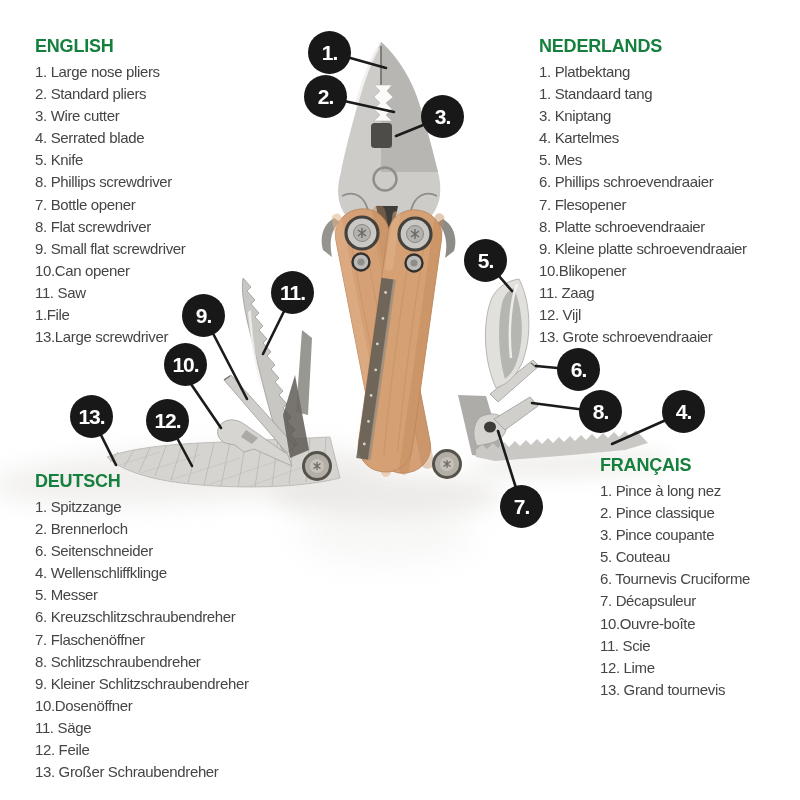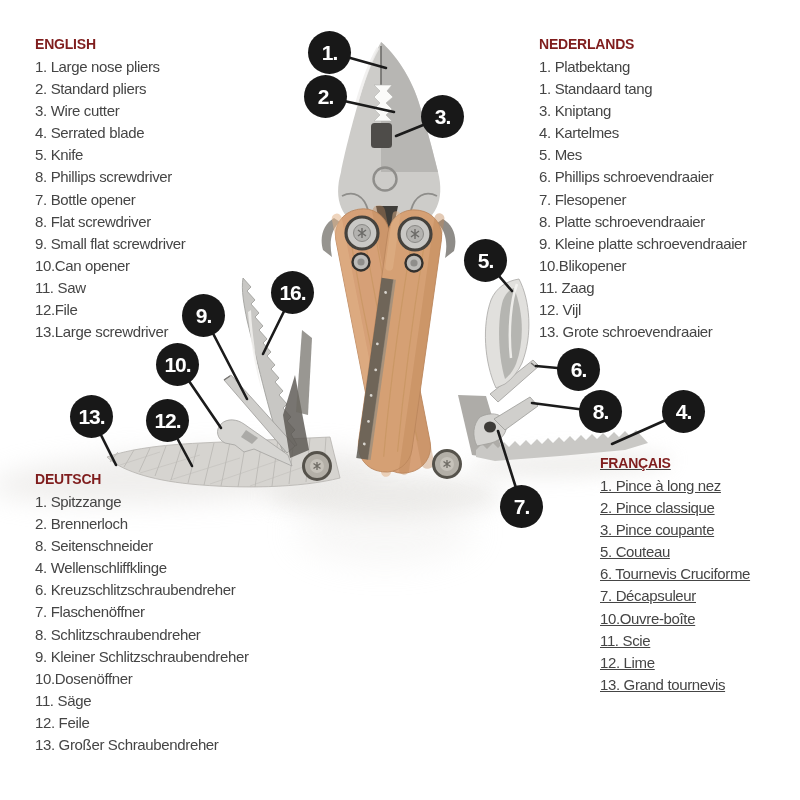--- a/index.html
+++ b/index.html
@@ -11,26 +11,26 @@
   .shadow { position:absolute; border-radius:50%; pointer-events:none; }
   .sh-file   { left:-10px; top:450px; width:400px; height:52px; background:#d7d4d0; opacity:.38; filter:blur(13px); transform:rotate(-3deg); }
   .sh-center { left:268px; top:474px; width:235px; height:42px; background:#dbd9d5; opacity:.5;  filter:blur(11px); }
   .sh-right  { left:468px; top:450px; width:205px; height:28px; background:#dedcd8; opacity:.42; filter:blur(9px);  transform:rotate(-2deg); }
   .sh-reflect{ left:295px; top:500px; width:180px; height:64px; background:#e3e1de; opacity:.25; filter:blur(16px); }
 
   .artwork { position:absolute; left:0; top:0; }
 
   
   .tool-list { position:absolute; color:#454545; font-size:15px; letter-spacing:-0.35px; }
-  .tool-list h2 { margin:0 0 4px 0; font-size:14px; font-weight:bold; color:#7f1d1d; letter-spacing:-0.2px; }
+  .tool-list h2 { margin:0 0 4px 0; font-size:18px; font-weight:bold; color:#15803d; letter-spacing:-0.2px; }
   .tool-list .list-item { line-height:22.1px; white-space:nowrap; }
   .list-english    { left:35px;  top:36px; }
   .list-nederlands { left:539px; top:36px; }
   .list-deutsch    { left:35px;  top:471px; }
-  .list-francais   { left:600px; top:455px;text-decoration:underline; }
+  .list-francais   { left:600px; top:455px; }
 
   
   .callout {
     position:absolute; width:43px; height:43px; border-radius:50%;
     background:#181818; color:#ffffff; display:flex; align-items:center; justify-content:center;
     font-weight:bold; font-size:21px; letter-spacing:-1px; line-height:1;
   }
 </style>
 </head>
 <body>
@@ -195,21 +195,21 @@
         <div class="list-item">2. Standard pliers</div>
         <div class="list-item">3. Wire cutter</div>
         <div class="list-item">4. Serrated blade</div>
         <div class="list-item">5. Knife</div>
         <div class="list-item">8. Phillips screwdriver</div>
         <div class="list-item">7. Bottle opener</div>
         <div class="list-item">8. Flat screwdriver</div>
         <div class="list-item">9. Small flat screwdriver</div>
         <div class="list-item">10.Can opener</div>
         <div class="list-item">11. Saw</div>
-        <div class="list-item">12.File</div>
+        <div class="list-item">1.File</div>
         <div class="list-item">13.Large screwdriver</div>
       </div>
   </section>
 
   <section class="tool-list list-nederlands">
     <h2>NEDERLANDS</h2>
     <div>
         <div class="list-item">1. Platbektang</div>
         <div class="list-item">1. Standaard tang</div>
         <div class="list-item">3. Kniptang</div>
@@ -224,22 +224,23 @@
         <div class="list-item">12. Vijl</div>
         <div class="list-item">13. Grote schroevendraaier</div>
       </div>
   </section>
 
   <section class="tool-list list-deutsch">
     <h2>DEUTSCH</h2>
     <div>
         <div class="list-item">1. Spitzzange</div>
         <div class="list-item">2. Brennerloch</div>
-        <div class="list-item">8. Seitenschneider</div>
+        <div class="list-item">6. Seitenschneider</div>
         <div class="list-item">4. Wellenschliffklinge</div>
+        <div class="list-item">5. Messer</div>
         <div class="list-item">6. Kreuzschlitzschraubendreher</div>
         <div class="list-item">7. Flaschenöffner</div>
         <div class="list-item">8. Schlitzschraubendreher</div>
         <div class="list-item">9. Kleiner Schlitzschraubendreher</div>
         <div class="list-item">10.Dosenöffner</div>
         <div class="list-item">11. Säge</div>
         <div class="list-item">12. Feile</div>
         <div class="list-item">13. Großer Schraubendreher</div>
       </div>
   </section>
@@ -280,25 +281,25 @@
     </div>
   <div class="callout" style="left:500px;top:485px;">
       <span>7.</span>
     </div>
   <div class="callout" style="left:579px;top:390px;">
       <span>8.</span>
     </div>
   <div class="callout" style="left:182px;top:294px;">
       <span>9.</span>
     </div>
-  <div class="callout" style="left:156px;top:343px;">
+  <div class="callout" style="left:164px;top:343px;">
       <span>10.</span>
     </div>
   <div class="callout" style="left:271px;top:271px;">
-      <span>16.</span>
+      <span>11.</span>
     </div>
   <div class="callout" style="left:146px;top:399px;">
       <span>12.</span>
     </div>
   <div class="callout" style="left:70px;top:395px;text-align:center;">
       <span>13.</span>
     </div>
 
 </div>
 

